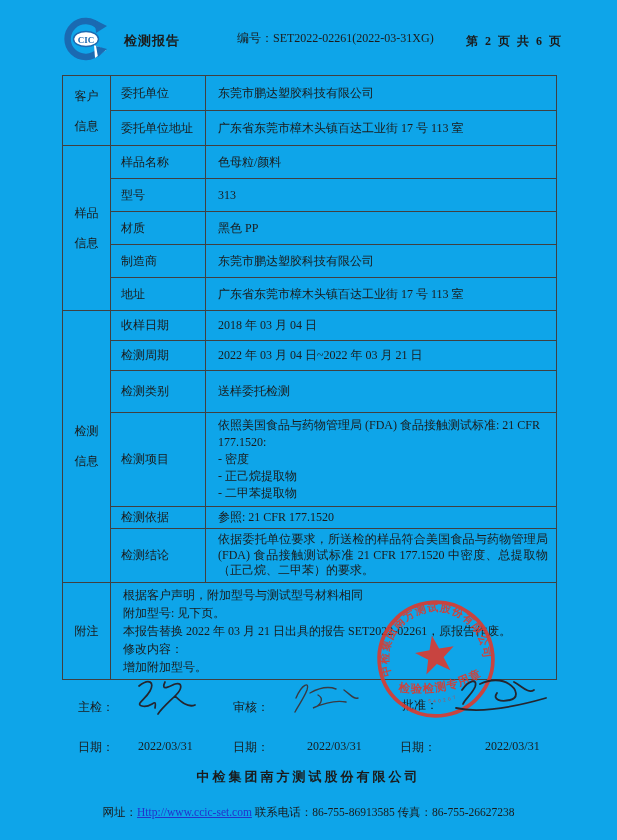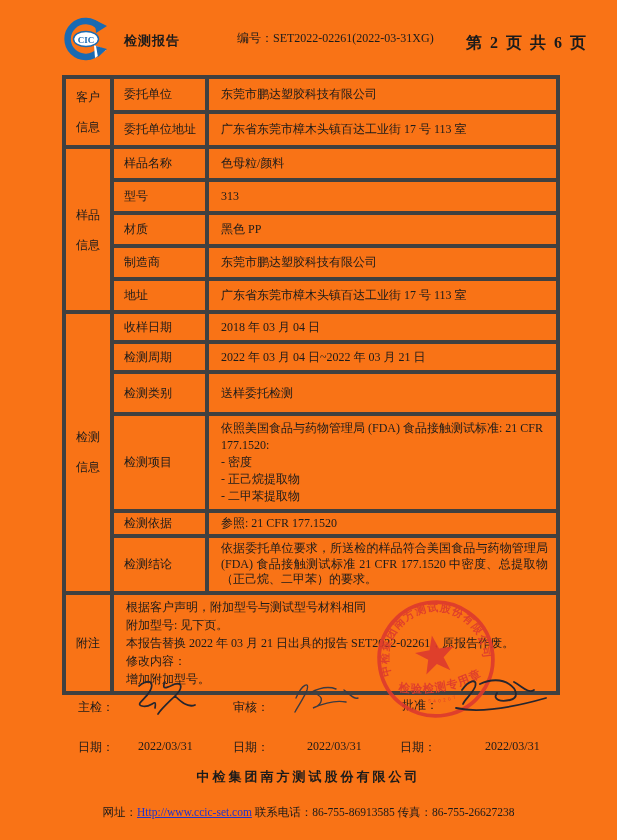--- a/index.html
+++ b/index.html
@@ -1,27 +1,27 @@
 <!DOCTYPE html>
 <html><head>
 <meta charset="utf-8">
 <style>
   html,body{margin:0;padding:0;background:#ffffff;}
-  .page{position:relative;width:617px;height:840px;background:#f97316;overflow:hidden;
+  .page{position:relative;width:617px;height:840px;background:#0ea5e9;overflow:hidden;
         font-family:"Liberation Serif","DejaVu Serif",serif;color:#1b1b1b;}
   .abs{position:absolute;}
 
   
   .hdr-title{left:124px;top:32px;font-size:13px;font-weight:bold;letter-spacing:1px;}
   .hdr-no{left:237px;top:30px;font-size:12px;font-weight:normal;}
-  .hdr-page{left:466px;top:33px;font-size:16px;font-weight:bold;letter-spacing:2px;}
+  .hdr-page{left:466px;top:33px;font-size:12px;font-weight:bold;letter-spacing:2px;}
 
   
   table.report{position:absolute;left:62px;top:75px;border-collapse:collapse;table-layout:fixed;width:494px;}
-  table.report td{border:4px solid #404040;font-size:12px;vertical-align:middle;}
+  table.report td{border:1px solid #404040;font-size:12px;vertical-align:middle;}
   .gcell{text-align:center;white-space:pre-line;line-height:30px;padding:0 2px;}
   .lcell{padding:2px 4px 2px 10px;}
   .vcell{padding:2px 8px 2px 12px;}
   .preline{white-space:pre-line;}
   .h35{height:35px}.h33{height:33px}.h30{height:30px}.h27{height:42px}.h22{height:22px}
   .items-cell{line-height:17px;padding:4px 8px 4px 12px;}
   .concl-cell{line-height:15.5px;padding:3px 8px 3px 12px;text-align:justify;}
   .note-cell{line-height:18px;padding:3px 8px 3px 12px;}
 
   

